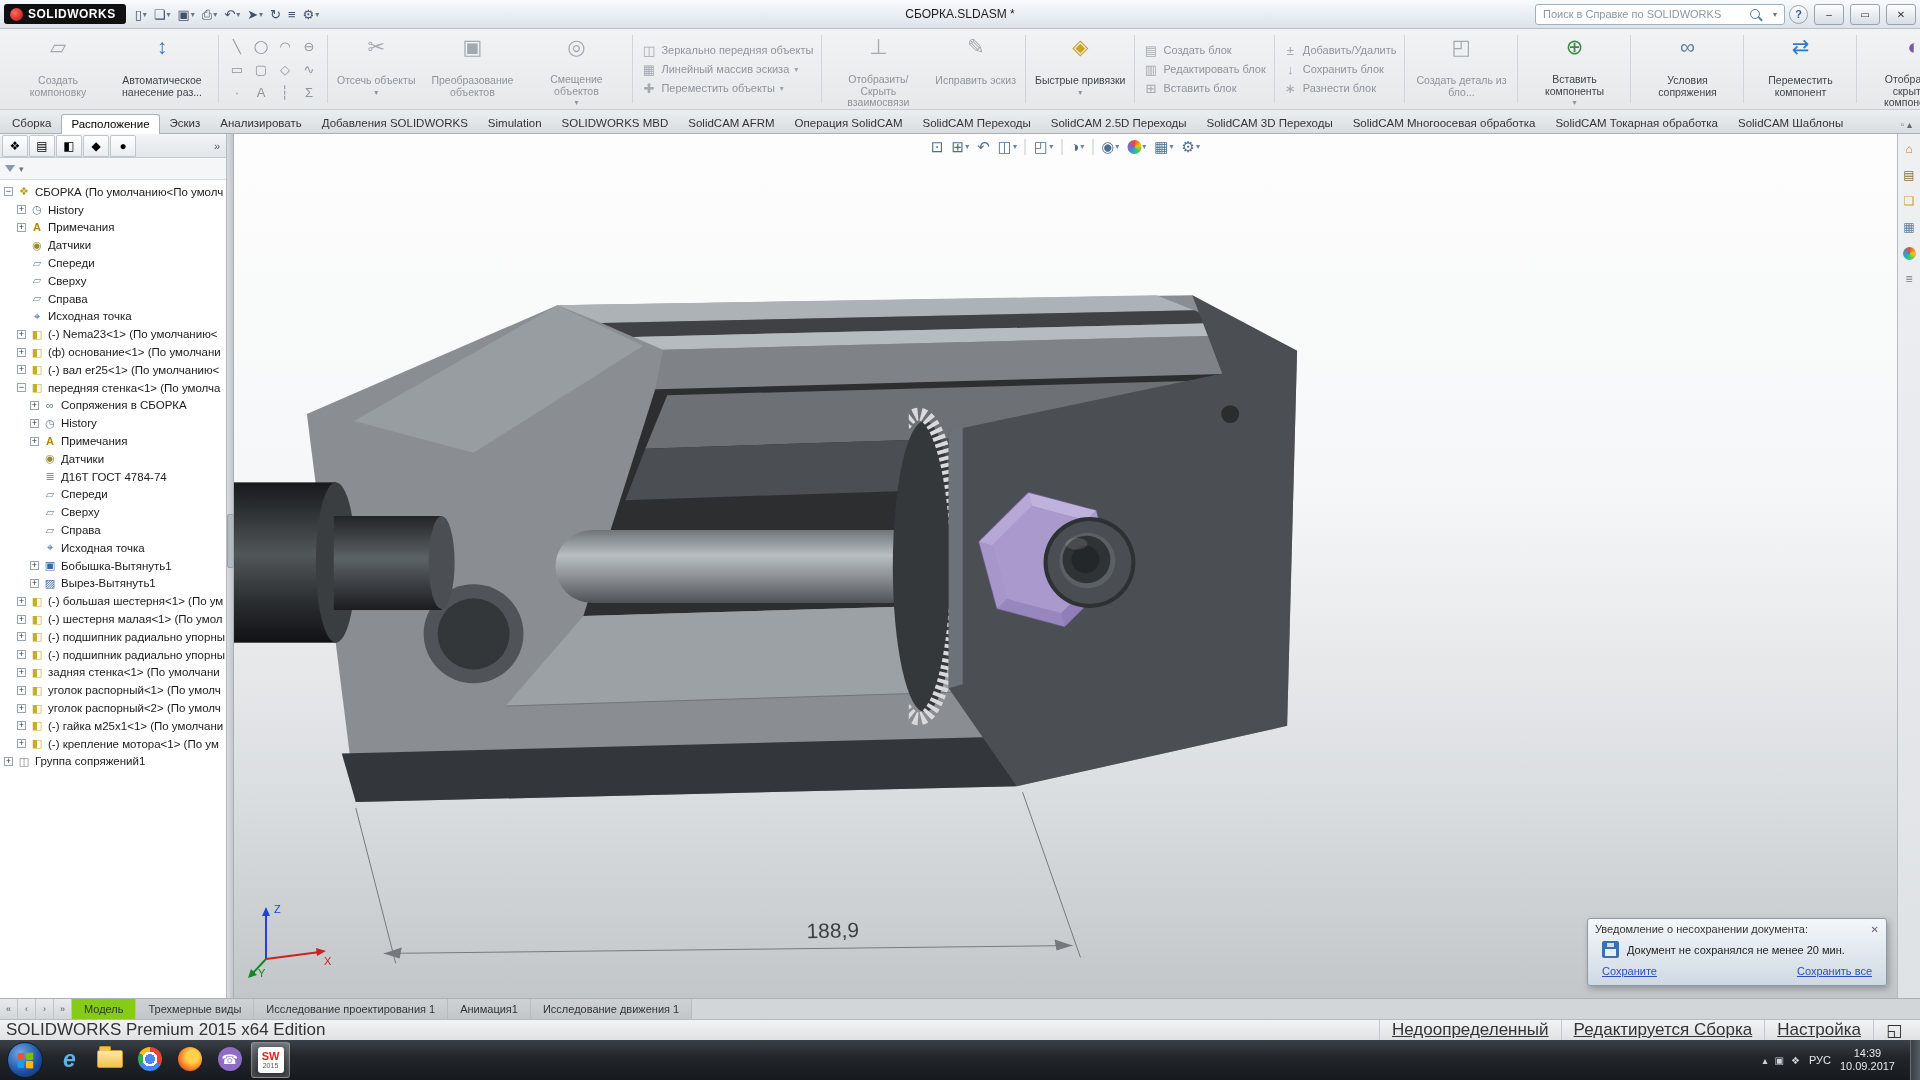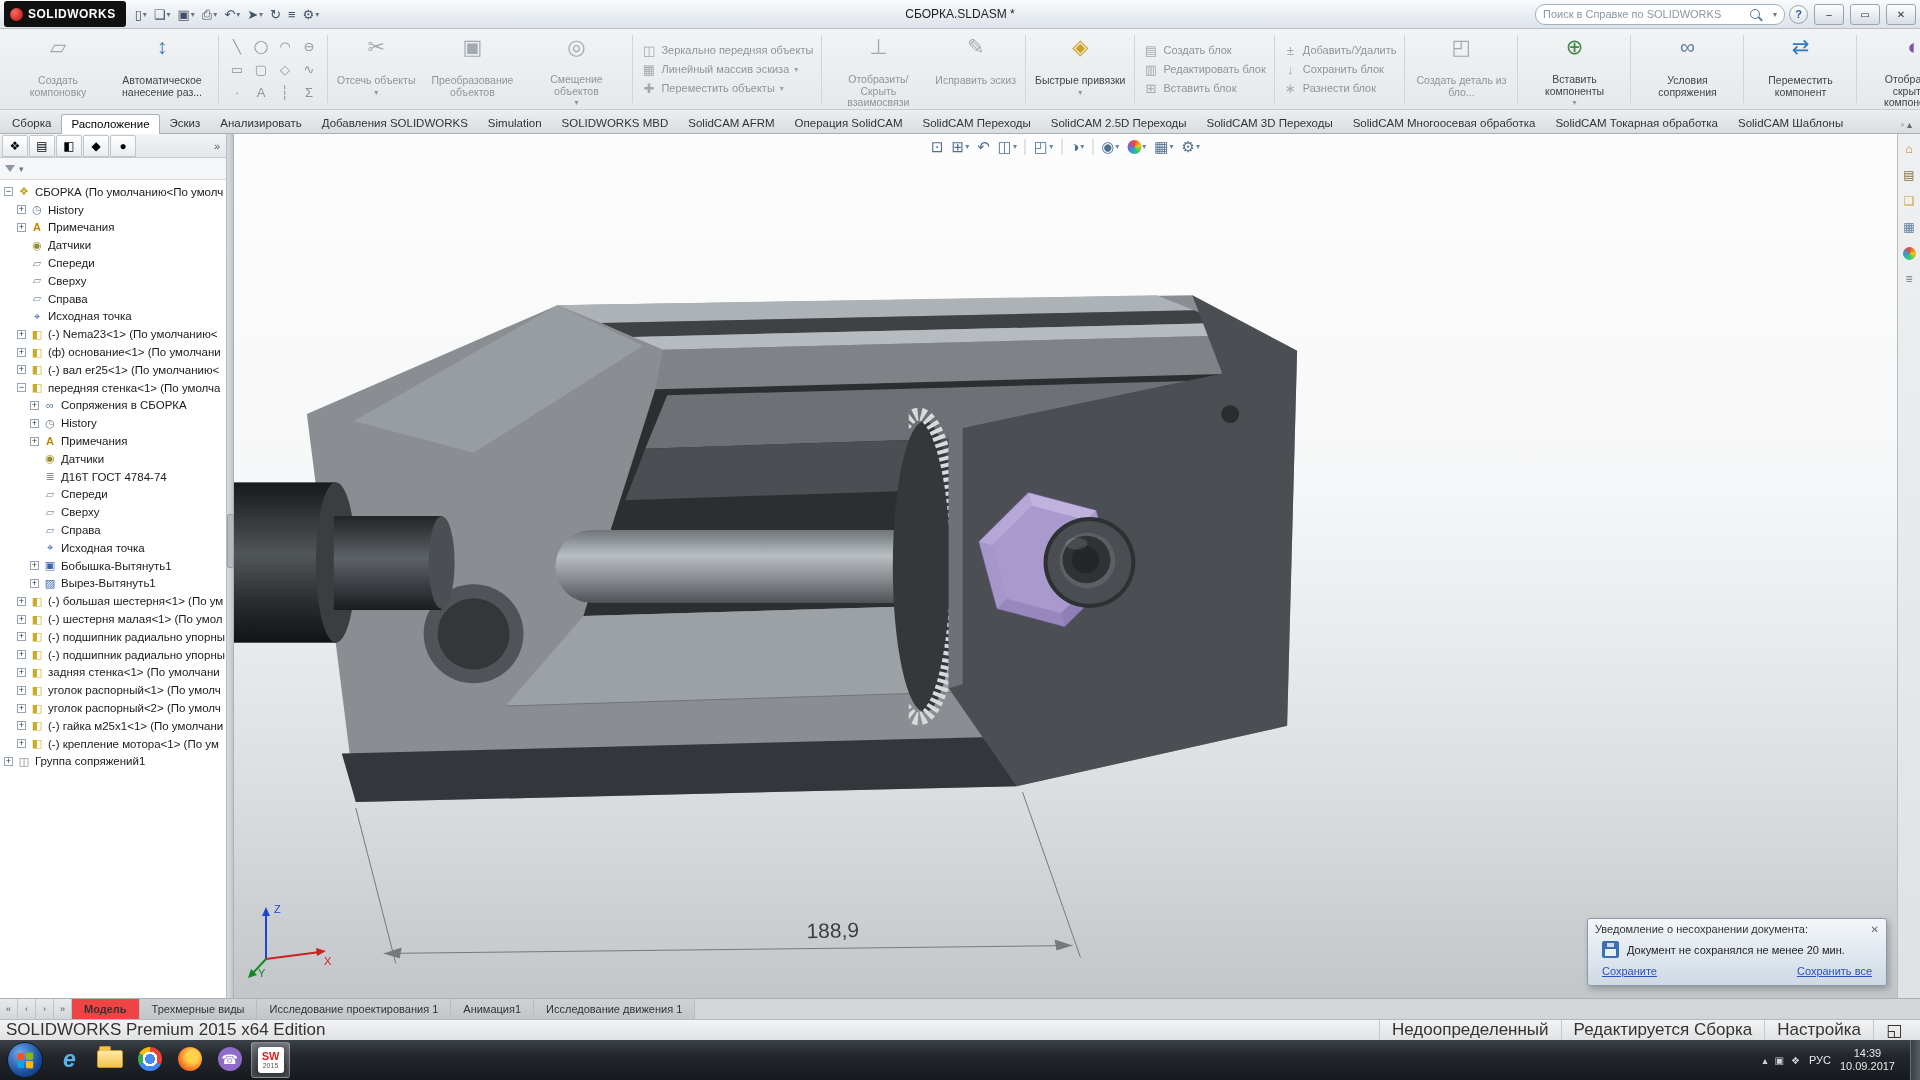--- a/index.html
+++ b/index.html
@@ -2,30 +2,30 @@
 <html lang="ru"><head>
 <meta charset="utf-8">
 <style>
   html,body{margin:0;padding:0;background:#222;}
   #app{width:1920px;height:1080px;display:flex;flex-direction:column;overflow:hidden;
        font-family:"Liberation Sans","DejaVu Sans",sans-serif;font-size:12px;user-select:none;}
 
   
   #titlebar{height:28px;flex:none;display:flex;align-items:center;gap:6px;padding:0 4px;
             background:linear-gradient(#f8fafc,#dde3e9);border-bottom:1px solid #b9c0c7;position:relative;}
-  .logo{display:flex;align-items:center;gap:5px;background:#101010;color:#fff;height:26px;
+  .logo{display:flex;align-items:center;gap:5px;background:#101010;color:#fff;height:20px;
         padding:0 10px 0 6px;border-radius:3px;font-weight:bold;font-size:12px;letter-spacing:.5px;}
   .logo-mark{width:13px;height:13px;border-radius:50%;background:radial-gradient(circle at 35% 35%,#ff6a5e,#b01010);}
   #qabar{display:flex;align-items:center;gap:1px;}
   .qa{display:inline-flex;align-items:center;height:20px;padding:0 3px;border-radius:2px;color:#41506a;}
   .qi{font-size:13px;line-height:13px;}
   .qarr{font-size:8px;margin-left:1px;color:#6a7580;}
   #doc-title{position:absolute;left:50%;transform:translateX(-50%);font-size:12px;color:#1e1e1e;}
   #titleright{margin-left:auto;display:flex;align-items:center;gap:4px;}
-  .searchbox{width:234px;height:19px;background:#fff;border:1px solid #9fb0c0;border-radius:10px;
+  .searchbox{width:234px;height:19px;background:#fff;border:1px solid #9fb0c0;border-radius:3px;
              display:flex;align-items:center;gap:13px;padding:0 7px;}
   .ph{color:#8b97a3;font-size:11px;flex:1;white-space:nowrap;overflow:hidden;}
   .mag{width:8px;height:8px;border:1.5px solid #5a7a9a;border-radius:50%;position:relative;flex:none;}
   .mag::after{content:"";position:absolute;width:5px;height:1.5px;background:#5a7a9a;left:7px;top:8px;transform:rotate(45deg);}
   .sarr2{font-size:8px;color:#6a7580;}
   .help{width:17px;height:17px;border-radius:50%;background:linear-gradient(#fff,#dfe6ec);border:1px solid #9aa4ae;
         color:#2a5aa0;font-weight:bold;font-size:11px;display:flex;align-items:center;justify-content:center;}
   .winbtn{width:28px;height:19px;display:flex;align-items:center;justify-content:center;border:1px solid #9aa4ae;
           border-radius:3px;background:linear-gradient(#fdfefe,#d7dde3);color:#333;font-size:10px;margin-left:2px;}
 
@@ -120,24 +120,24 @@
   .tpi[data-icon="view-palette"]{color:#5b7da0;}
   .tpi[data-icon="appearances-scenes"]{width:13px;height:13px;border-radius:50%;
       background:conic-gradient(#e74c3c,#f1c40f,#2ecc71,#3498db,#e74c3c);}
 
   
   #modeltabs{height:20px;flex:none;background:#d3d6d9;border-top:1px solid #aab0b5;display:flex;align-items:stretch;font-size:11px;}
   .mnav{width:17px;display:flex;align-items:center;justify-content:center;color:#555;font-size:9px;
         border-right:1px solid #c0c4c8;background:linear-gradient(#e8eaec,#d3d6d9);}
   .mtab{padding:2px 12px;display:flex;align-items:center;border-right:1px solid #b8bcc0;color:#333;
         background:linear-gradient(#cfd2d5,#c3c6c9);white-space:nowrap;}
-  .mtab.act{background:#ef4444;font-weight:bold;}
+  .mtab.act{background:#84cc16;font-weight:normal;}
   #statusbar{height:20px;flex:none;background:linear-gradient(#f2f3f4,#dfe1e3);border-top:1px solid #b5bac0;
              display:flex;align-items:center;font-size:17px;color:#333;padding:0 6px;}
-  .sb-right{margin-left:auto;display:flex;align-items:flex-start;height:100%;}
+  .sb-right{margin-left:auto;display:flex;align-items:flex-start;height:100%;text-decoration:underline;}
   .sb-item{padding:0 12px;border-left:1px solid #c4c9cd;display:flex;align-items:center;height:100%;white-space:nowrap;}
 
   
   #taskbar{height:40px;flex:none;background:linear-gradient(#3b4148,#23272c 40%,#16191d);
            display:flex;align-items:center;padding:0 0 0 2px;gap:3px;}
   .start{width:34px;height:34px;border-radius:50%;margin:0 5px;flex:none;
          background:radial-gradient(circle at 35% 30%,#6fa8e8,#1c4f9e 60%,#0d2c5e);border:1px solid #0a1a33;
          display:flex;align-items:center;justify-content:center;}
   .flag{width:16px;height:15px;display:grid;grid-template-columns:1fr 1fr;gap:1.5px;transform:perspective(40px) rotateY(-14deg);}
   .flag span{border-radius:1px;}

